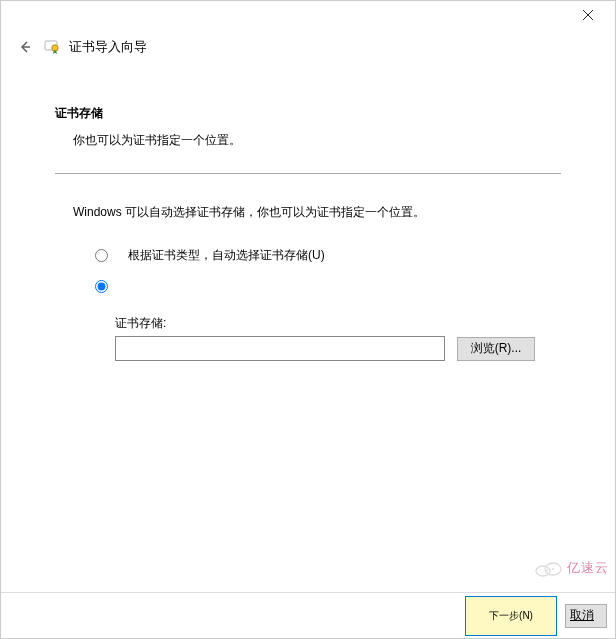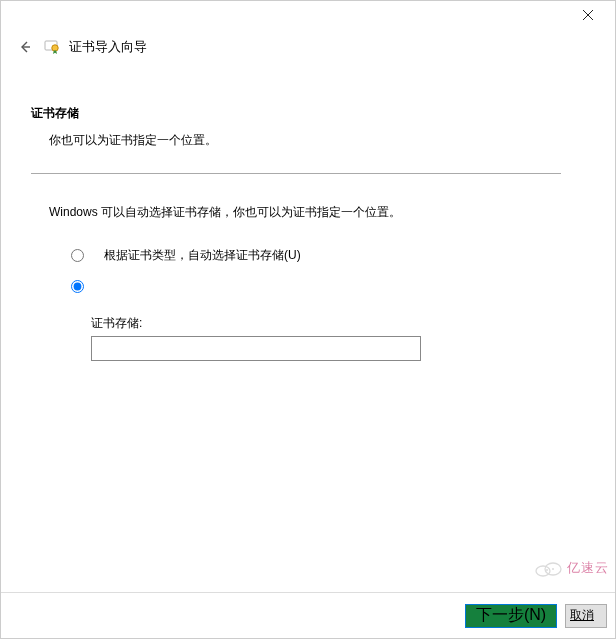--- a/index.html
+++ b/index.html
@@ -55,21 +55,21 @@
       display: flex;
       align-items: center;
       justify-content: center;
     }
     .wizard-title {
       color: #000000;
       font-size: 13px;
     }
     
     .content {
-      padding: 40px 54px 0 30px;
+      padding: 40px 54px 0 54px;
     }
     .section-heading {
       font-size: 12px;
       font-weight: 700;
       color: #000;
     }
     .section-desc {
       margin-top: 10px;
       margin-left: 18px;
       color: #000;
@@ -139,24 +139,24 @@
       border-top: 1px solid #ddd;
       display: flex;
       align-items: center;
       justify-content: flex-end;
       padding: 0 8px;
       gap: 8px;
       overflow: hidden;
     }
     .next-btn {
       width: 92px;
-      height: 24px;
-      background: #15803d;
+      height: 40px;
+      background: #fef9c3;
       border: 1px solid #0078d7;
-      font-size: 16px;
+      font-size: 10px;
       cursor: pointer;
       white-space: nowrap;
       overflow: hidden;
     }
     .cancel-btn {
       width: 42px;
       height: 24px;
       background: #e1e1e1;
       border: 1px solid #adadad;
       font-size: 12px;
@@ -226,20 +226,21 @@
     </label>
     <label class="radio-row">
       <input type="radio" name="storeopt" checked="" style="">
     </label>
   </div>
 
   <div class="store-block">
     <div class="store-label">证书存储:</div>
     <div class="store-row">
       <input class="store-input" type="text" value="" style="">
+      <button class="browse-btn">浏览(R)...</button>
     </div>
   </div>
 </div>
 
 <div class="watermark">
   <svg width="30" height="20" viewBox="0 0 30 20">
     <ellipse cx="10" cy="13" rx="7" ry="5" fill="none" stroke="#bdbdbd" stroke-width="1.3"></ellipse>
     <ellipse cx="20" cy="11" rx="8" ry="6" fill="none" stroke="#bdbdbd" stroke-width="1.3"></ellipse>
     <circle cx="14" cy="12" r="1" fill="#bdbdbd"></circle>
     <circle cx="20" cy="11" r="1" fill="#bdbdbd"></circle>

